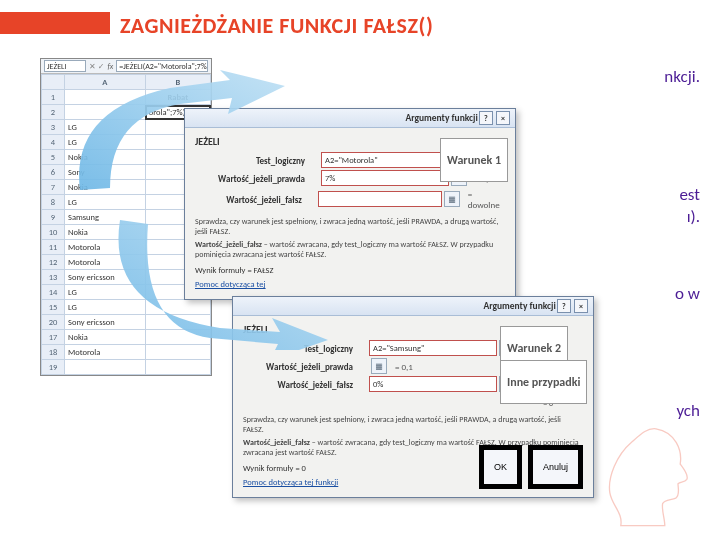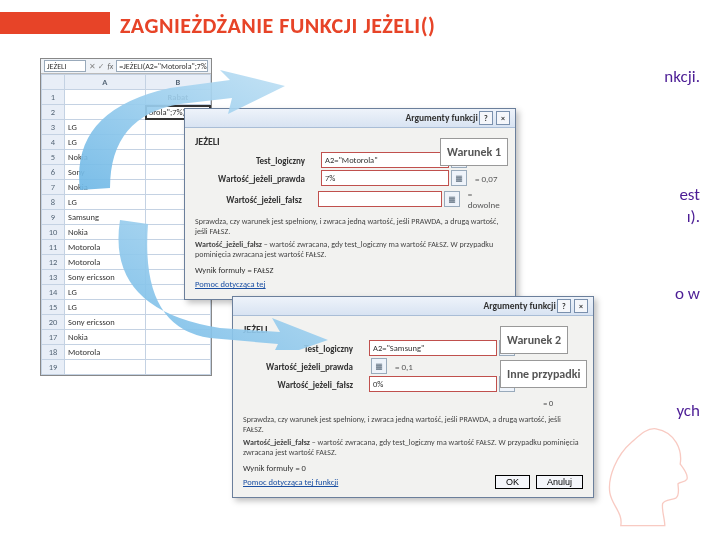--- a/index.html
+++ b/index.html
@@ -26,31 +26,31 @@
   .dlg .row{display:flex;align-items:center;margin:2px 0}
   .dlg .row label{width:110px;text-align:right;padding-right:16px;font-weight:700}
   .dlg .row .inp{width:120px;height:14px;border:1.5px solid #c0504d;background:#fff;padding:0 3px;font-size:8.5px;display:flex;align-items:center}
   .dlg .row .pick{display:inline-block;width:14px;height:14px;border:1px solid #9ab;background:#eef3fa;margin-left:2px;text-align:center;line-height:14px;font-size:8px;color:#567}
   .dlg .row .eval{margin-left:8px;color:#555}
   .dlg .help{margin-top:6px;font-size:8px;color:#444;line-height:1.25}
   .dlg .help .bold{font-weight:700}
   .dlg .res-row{margin-top:6px;font-size:8.5px}
   .dlg .link{color:#1a4fa3;text-decoration:underline;margin-top:4px;display:inline-block;font-size:8.5px}
   .dlg .btns{position:absolute;right:10px;bottom:8px}
-  .dlg .btns button{font-size:9px;padding:1px 10px;margin-left:4px;border:1px solid #000000;background:#f4f6fa}
-  .tag{position:absolute;background:#fff;border:1px solid #999;padding:6px 6px;font-size:12px;font-weight:700;color:#555}
+  .dlg .btns button{font-size:9px;padding:12px 10px;margin-left:4px;border:5px solid #000000;background:#f4f6fa}
+  .tag{position:absolute;background:#fff;border:1px solid #999;padding:14px 6px;font-size:12px;font-weight:700;color:#555}
   .arrow svg{position:absolute;pointer-events:none}
   .head-silhouette{position:absolute;right:20px;bottom:10px;width:110px;height:110px;opacity:0.28}
 </style>
 </head>
 <body>
 
 <div class="title-bar">
   <div class="accent"></div>
-  <h1>ZAGNIEŻDŻANIE FUNKCJI JEŻELI()</h1>
+  <h1>ZAGNIEŻDŻANIE FUNKCJI FAŁSZ()</h1>
 </div>
 
 <div class="back-fragments">
   <span style="top:66px">nkcji.</span>
   <span style="top:184px">est</span>
   <span style="top:206px">ı).</span>
   <span style="top:283px">o w</span>
   <span style="top:400px">ych</span>
 </div>
 

